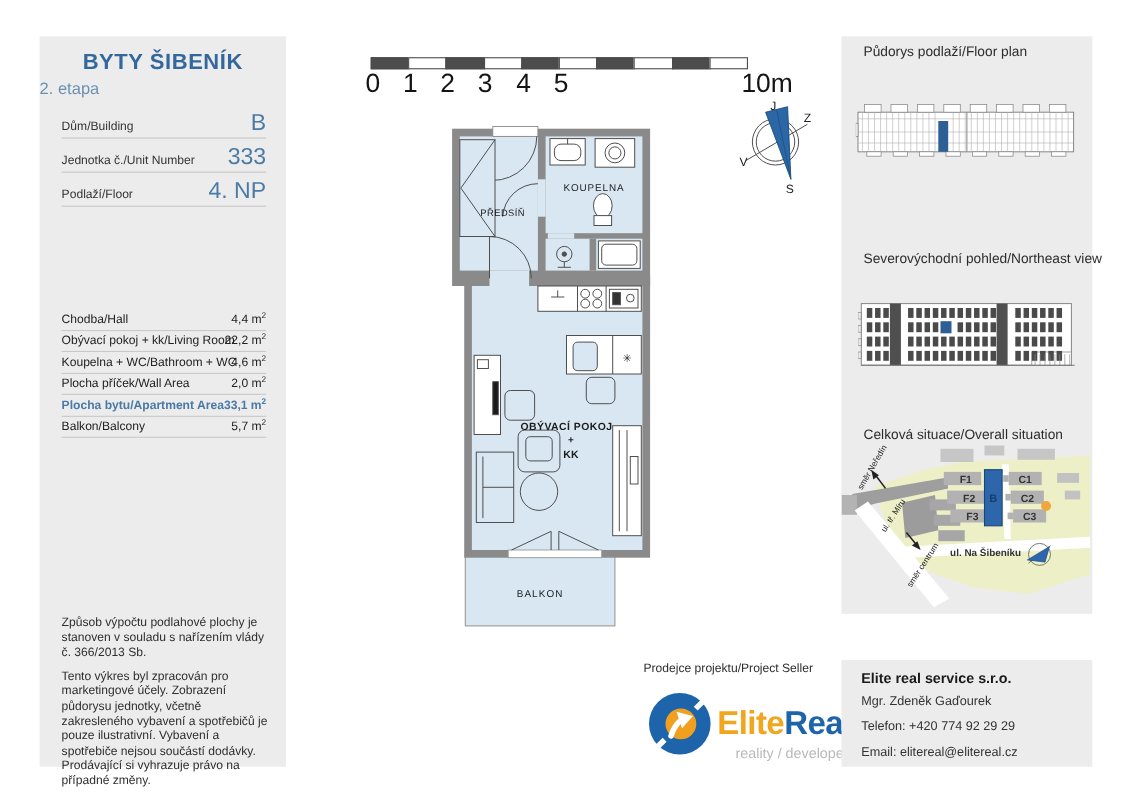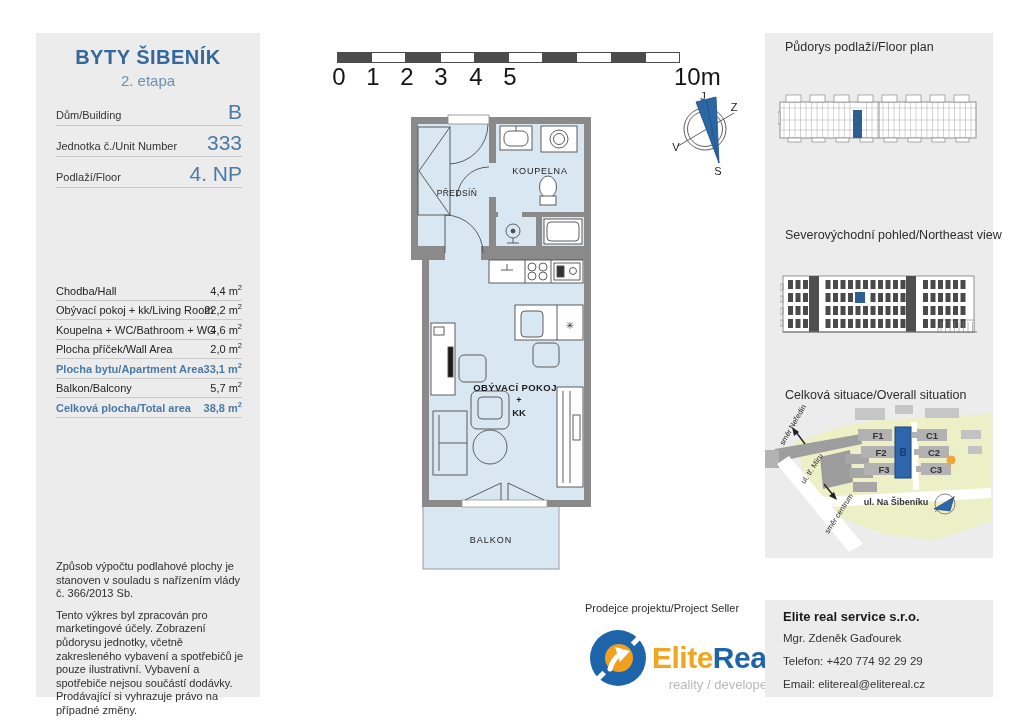--- a/index.html
+++ b/index.html
@@ -4,21 +4,21 @@
 <style>
   html,body{margin:0;padding:0;background:#fff;}
   #page{position:relative;width:1024px;height:724px;background:#fff;overflow:hidden;
         font-family:"Liberation Sans",sans-serif;color:#222;padding-left:32px;}
   .abs{position:absolute;}
   .panel{position:absolute;background:#ececec;}
 
   
   #left-panel{left:36px;top:33px;width:224px;height:664px;}
   .lp-title{margin-top:13px;text-align:center;font-size:20px;font-weight:bold;color:#34689c;letter-spacing:.5px;}
-  .lp-sub{margin-top:3px;text-align:center;font-size:15px;color:#6b90b3;}
+  .lp-sub{margin-top:3px;text-align:left;font-size:15px;color:#6b90b3;}
   #info-table{position:absolute;left:20px;right:18px;top:62px;}
   .info-row{position:relative;height:30px;border-bottom:1px solid #c6c6c6;}
   .info-row .lbl{position:absolute;left:0;bottom:4px;font-size:11px;color:#333;}
   .info-row .val{position:absolute;right:0;bottom:1px;font-size:21px;color:#4a7aa6;}
   #area-table{position:absolute;left:20px;right:18px;top:248px;}
   .area-row{position:relative;height:18.5px;border-bottom:1px solid #c9c9c9;font-size:11px;color:#222;}
   .area-row .lbl{position:absolute;left:0;bottom:3px;}
   .area-row .val{position:absolute;right:0;bottom:3px;}
   .area-row sup{font-size:7.5px;}
   .area-row.hl{color:#4a7aa6;font-weight:bold;}
@@ -90,24 +90,20 @@
         <span class="lbl">Plocha příček/Wall Area</span>
         <span class="val"><span>2,0</span> <span>m</span><sup>2</sup></span>
       </div>
       <div class="area-row hl">
         <span class="lbl">Plocha bytu/Apartment Area</span>
         <span class="val"><span>33,1</span> <span>m</span><sup>2</sup></span>
       </div>
       <div class="area-row">
         <span class="lbl">Balkon/Balcony</span>
         <span class="val"><span>5,7</span> <span>m</span><sup>2</sup></span>
-      </div>
-      <div class="area-row hl">
-        <span class="lbl">Celková plocha/Total area</span>
-        <span class="val"><span>38,8</span> <span>m</span><sup>2</sup></span>
       </div>
     </div>
 
     <div id="disclaimer">
       <p>Způsob výpočtu podlahové plochy je stanoven v souladu s nařízením vlády č. 366/2013 Sb.</p>
       <p>Tento výkres byl zpracován pro marketingové účely. Zobrazení půdorysu jednotky, včetně zakresleného vybavení a spotřebičů je pouze ilustrativní. Vybavení a spotřebiče nejsou součástí dodávky. Prodávající si vyhrazuje právo na případné změny.</p>
     </div>
   </div>
 
   <div id="scale-bar" class="abs">

